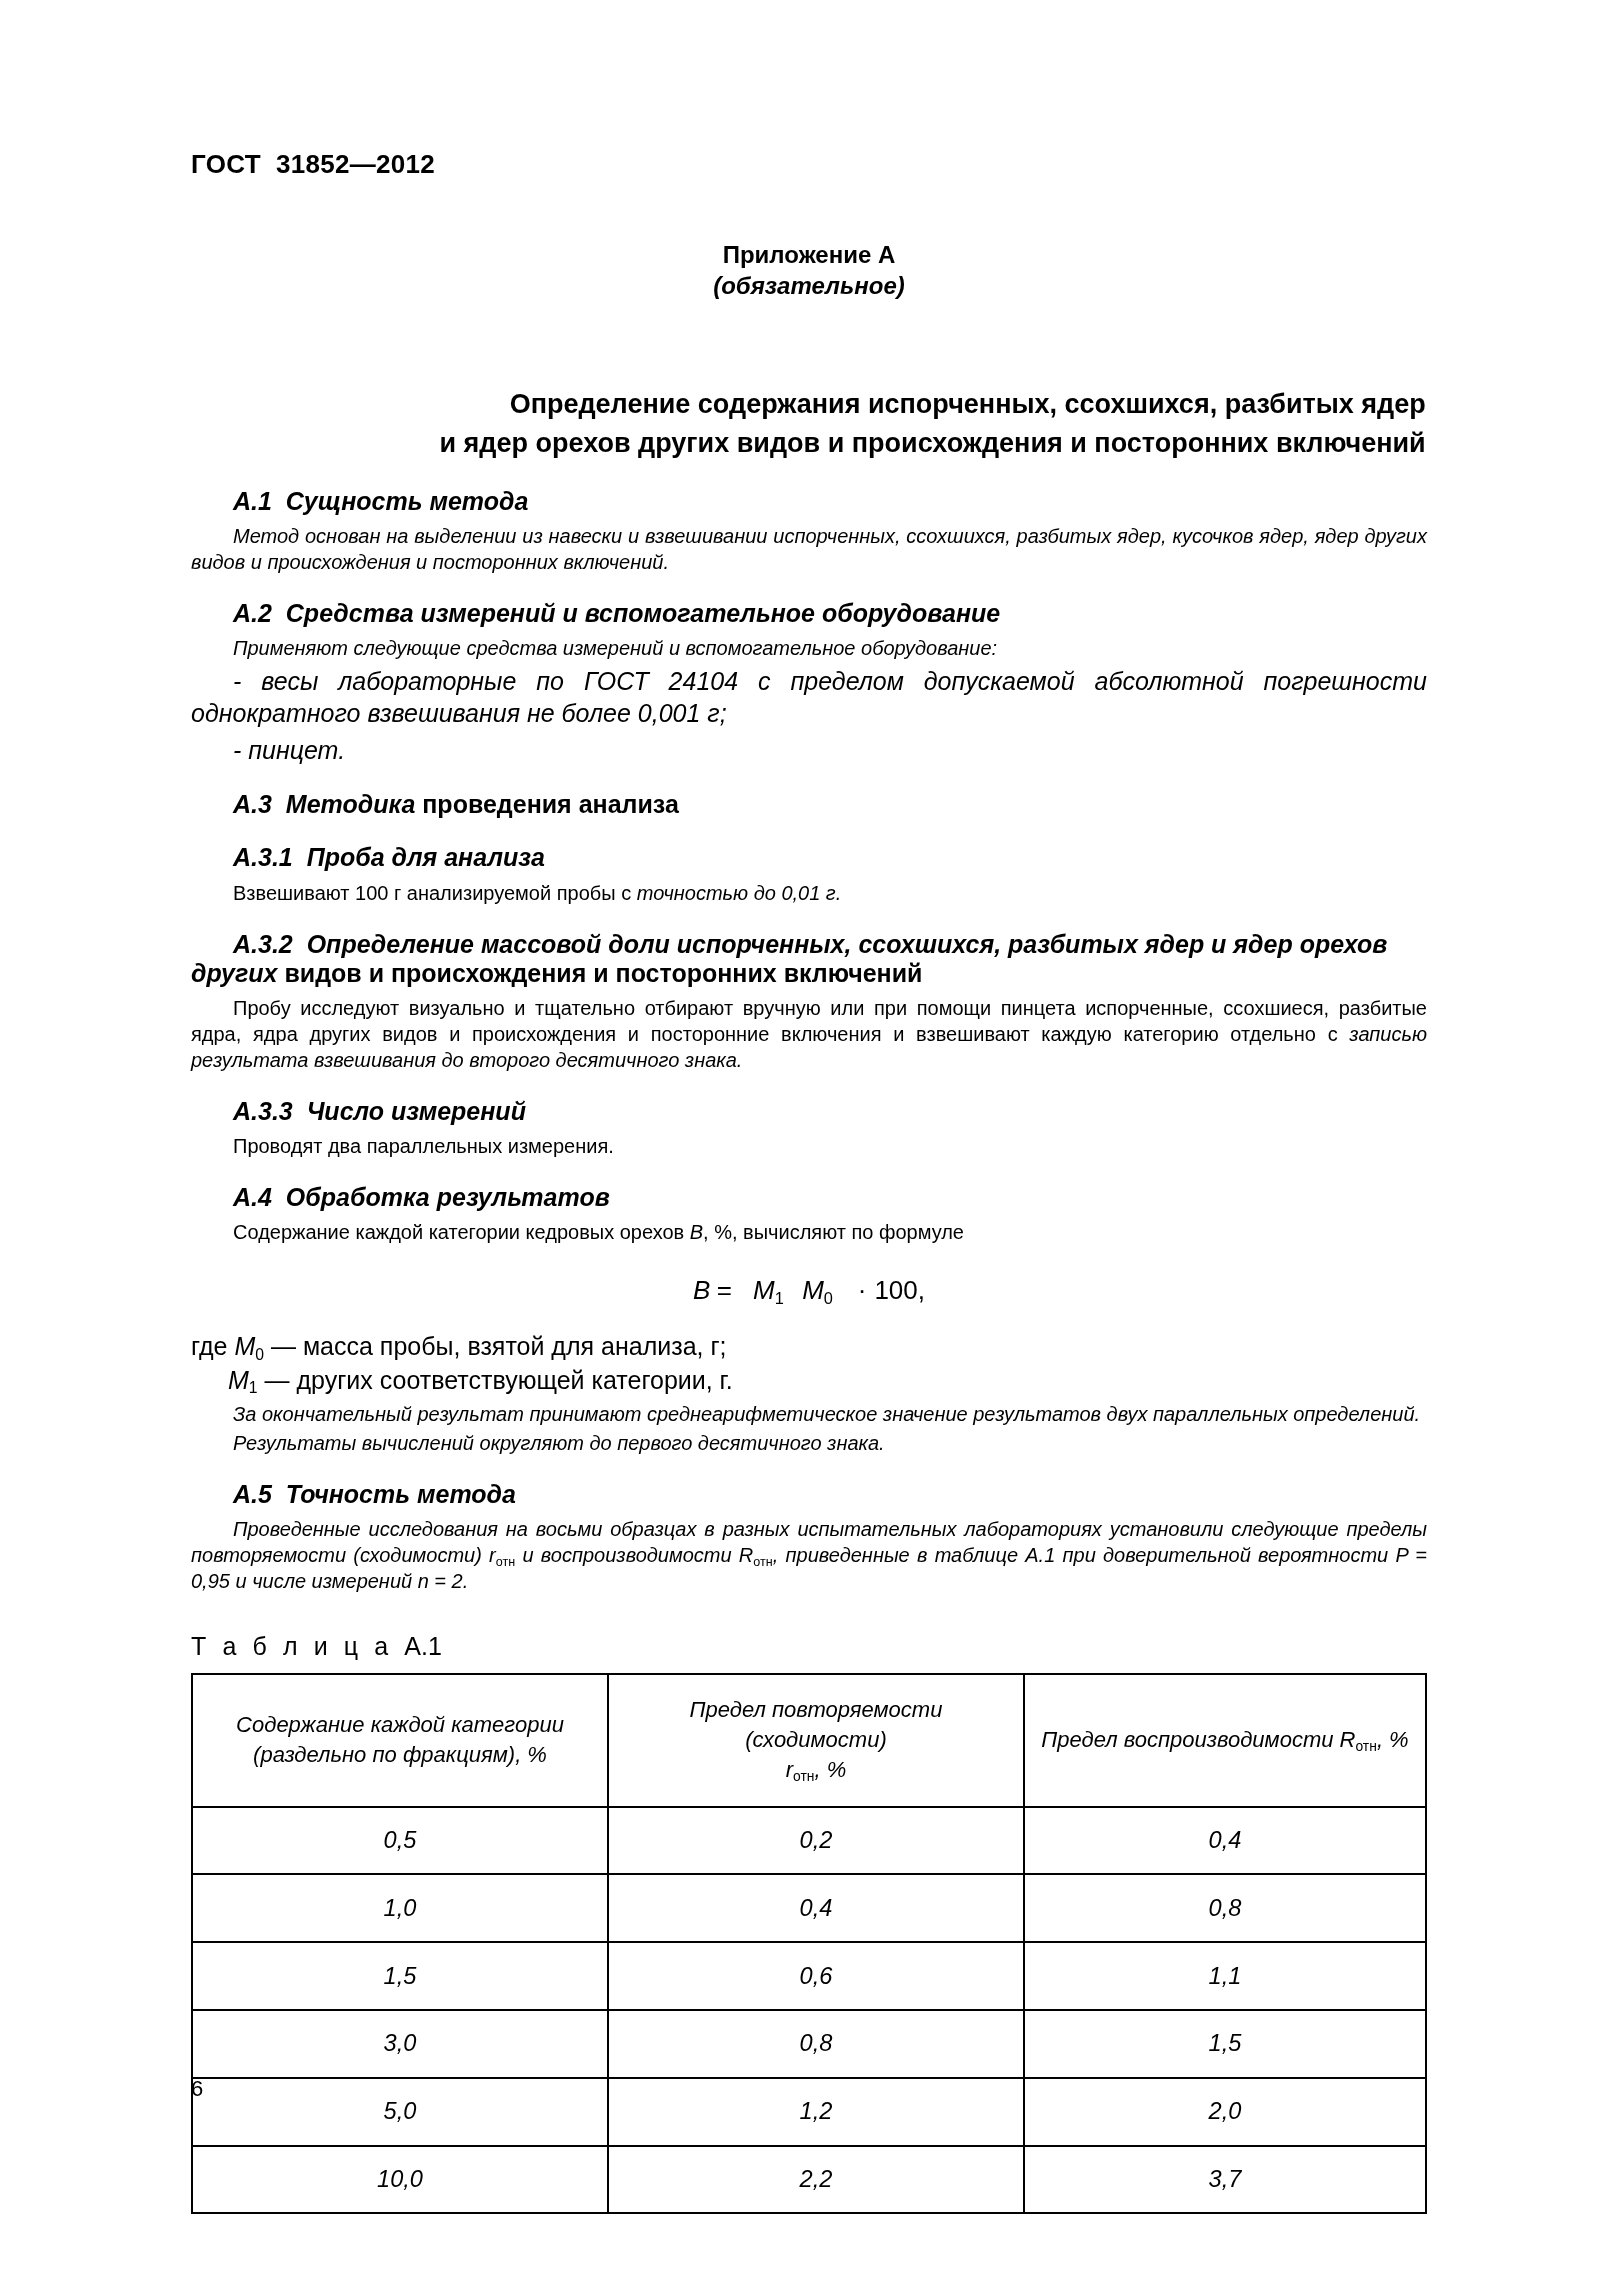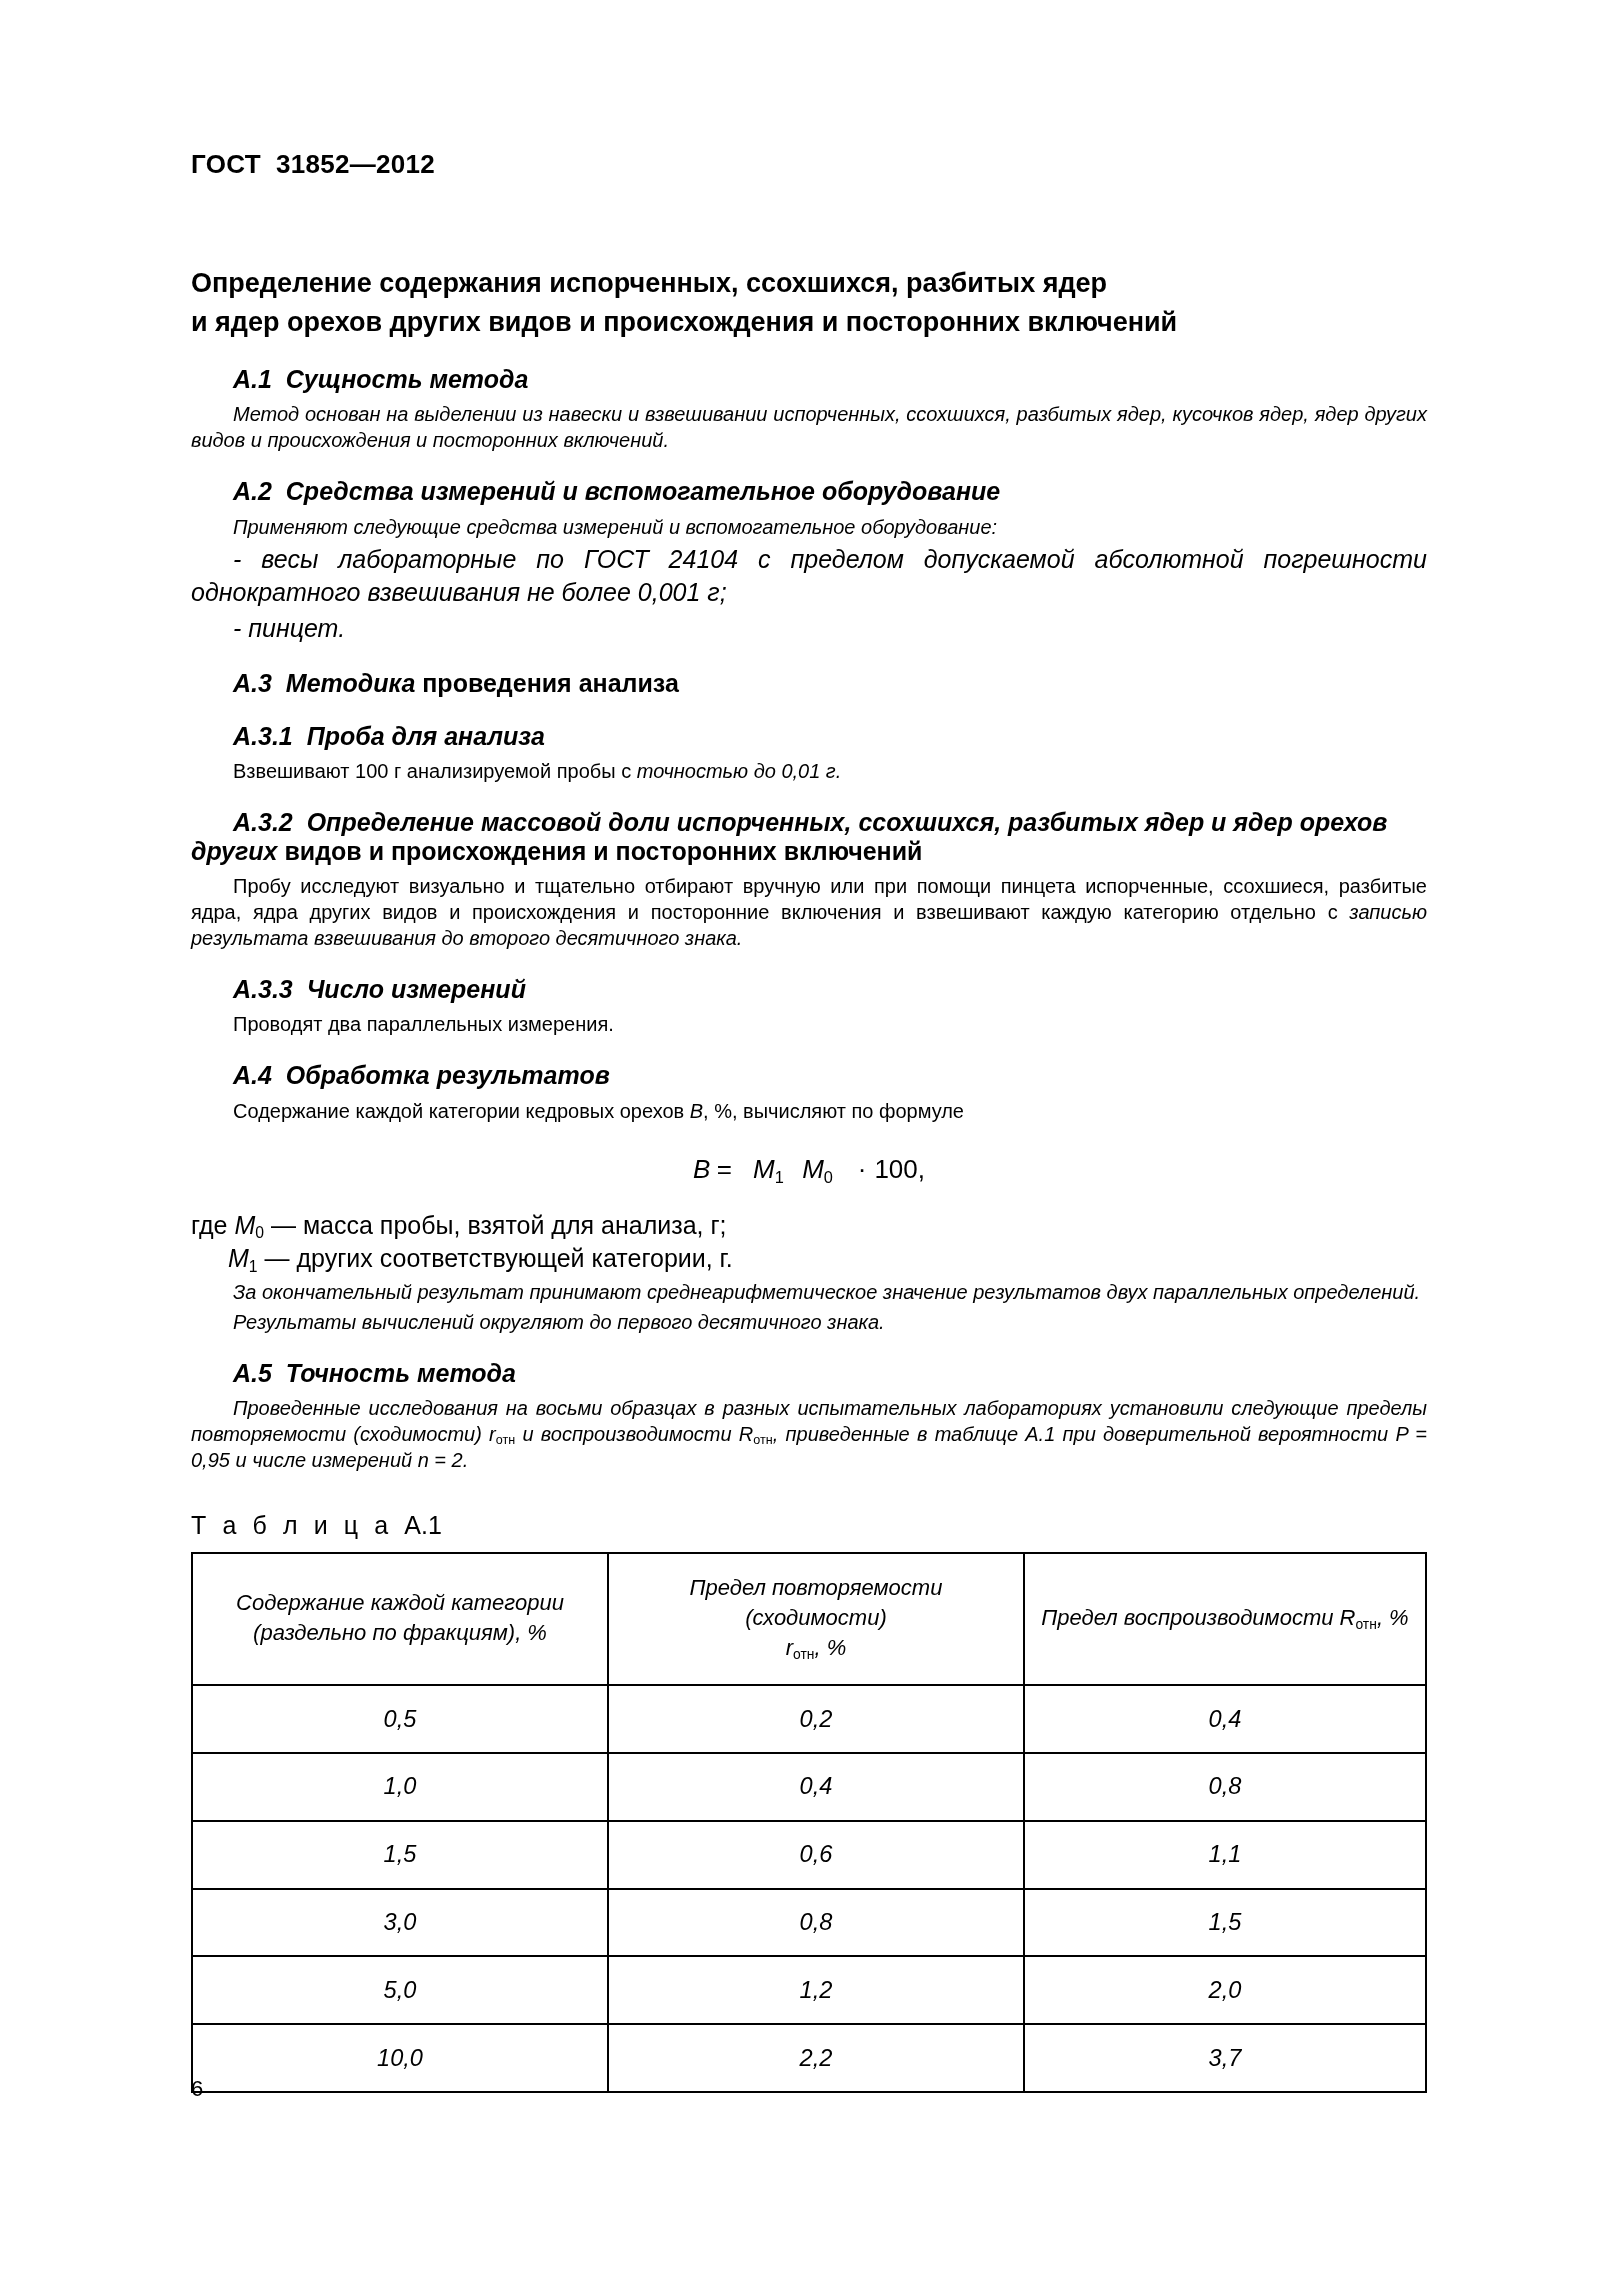--- a/index.html
+++ b/index.html
@@ -46,21 +46,21 @@
   }
   .appendix-kind {
     font-size: 24px;
     font-weight: bold;
     font-style: italic;
     line-height: 1.28;
   }
 
   
   .main-title {
-    text-align: left;
+    text-align: right;
     font-size: 27px;
     font-weight: bold;
     line-height: 1.43;
     margin: 84px 1.3px 0 0;
   }
 
   
   .h-sec {
     font-size: 25px;
     font-weight: bold;
@@ -179,20 +179,24 @@
     font-size: 22px;
   }
 </style>
 </head>
 <body>
 
 <div class="page">
 
   <div class="doc-header">ГОСТ  31852—2012</div>
 
+  <div class="appendix-block">
+    <div class="appendix-name">Приложение А</div>
+    <div class="appendix-kind">(обязательное)</div>
+  </div>
 
   <div class="main-title">
     <span>Определение содержания испорченных, ссохшихся, разбитых ядер</span><br>
     <span>и ядер орехов других видов и происхождения и посторонних включений</span>
   </div>
 
   <div class="h-sec">
     <span>А.1</span>&nbsp;
     <span>Сущность метода</span>
   </div>

